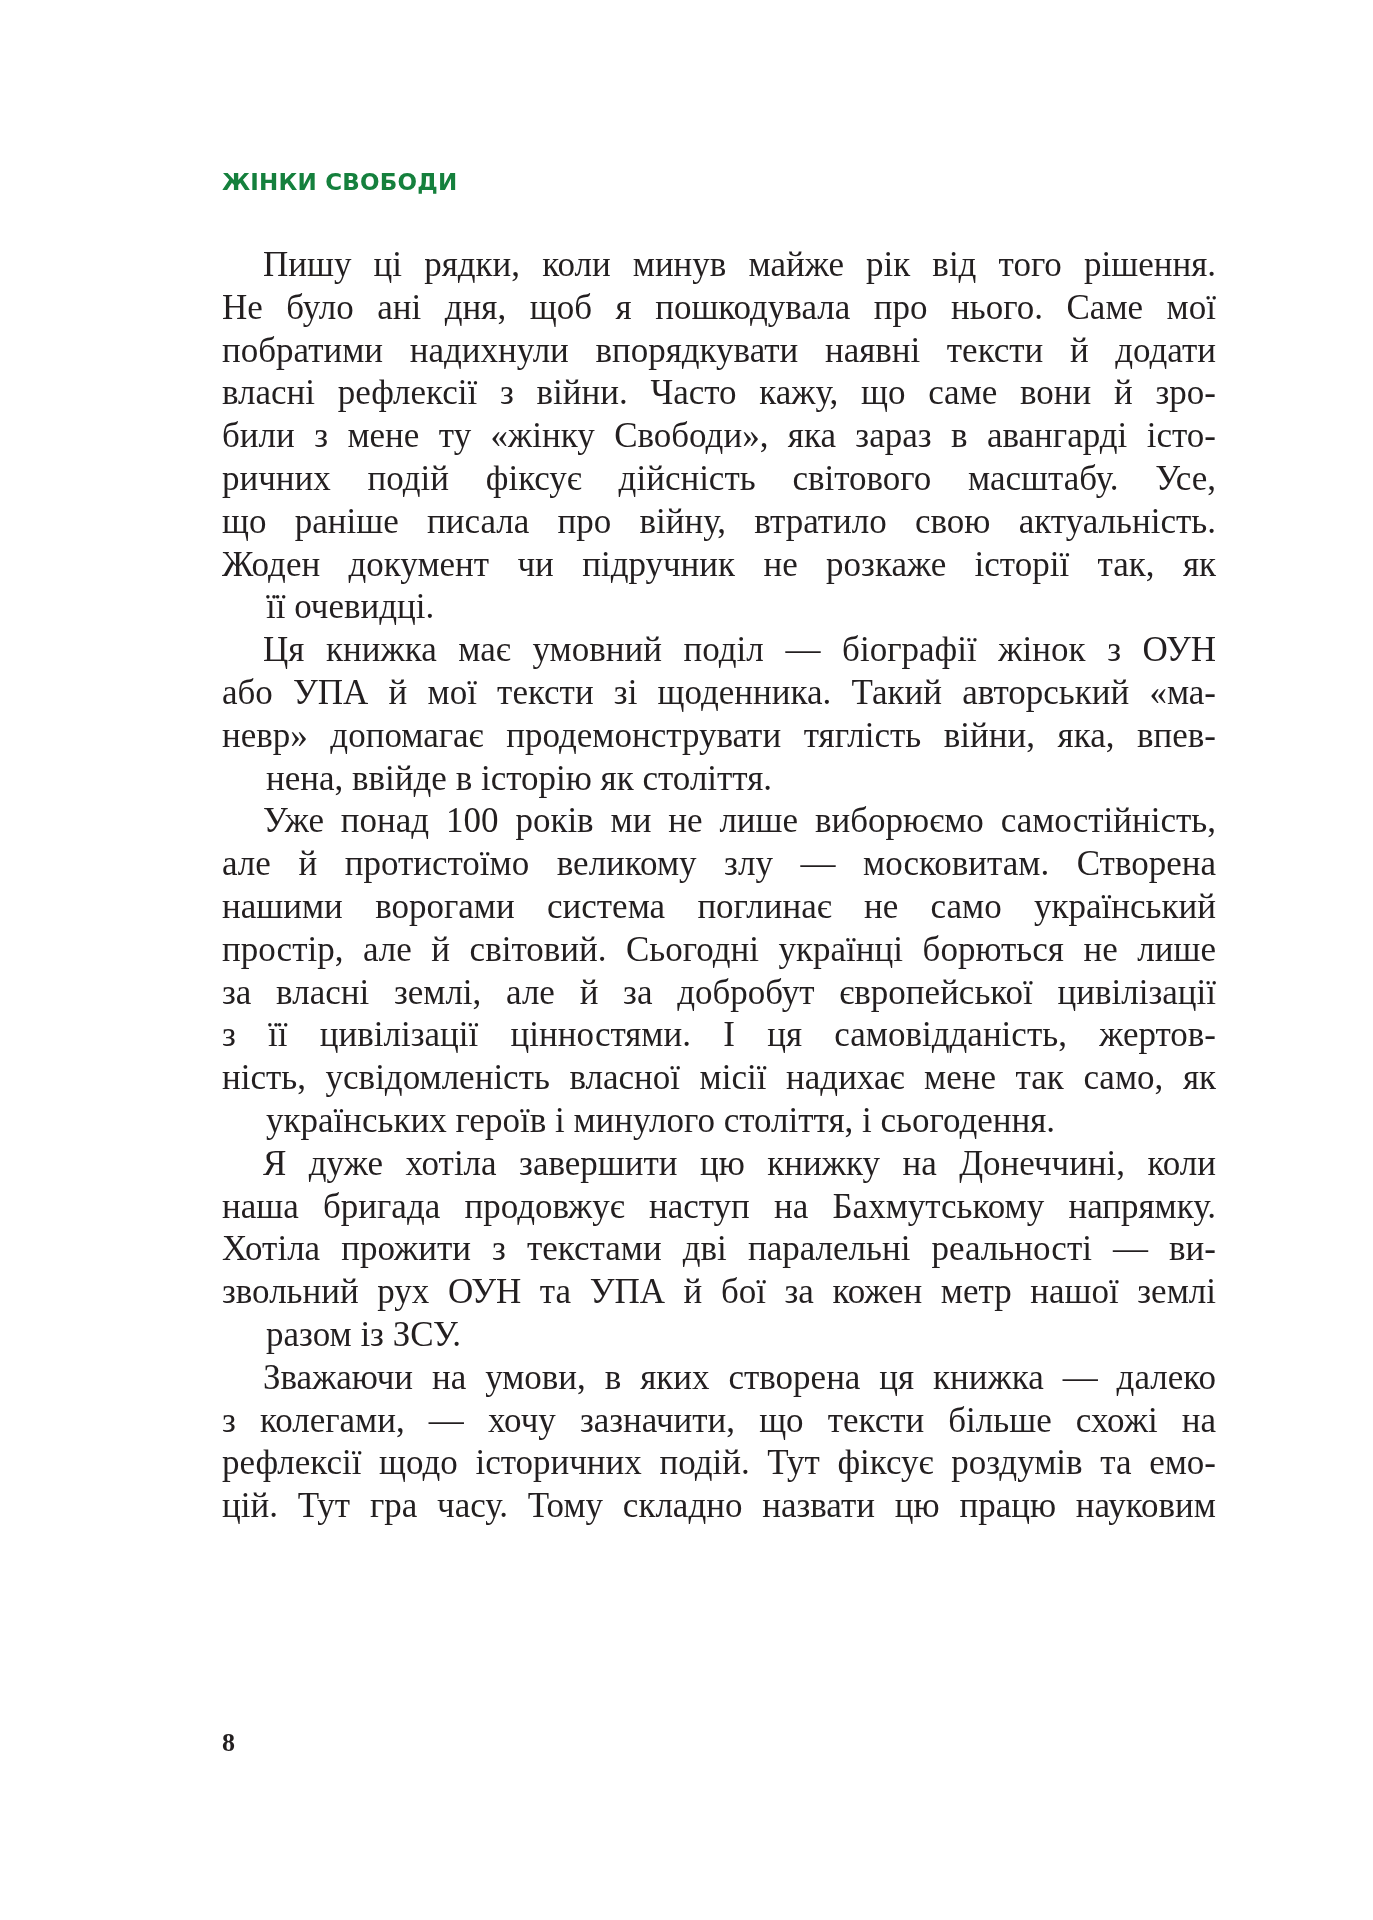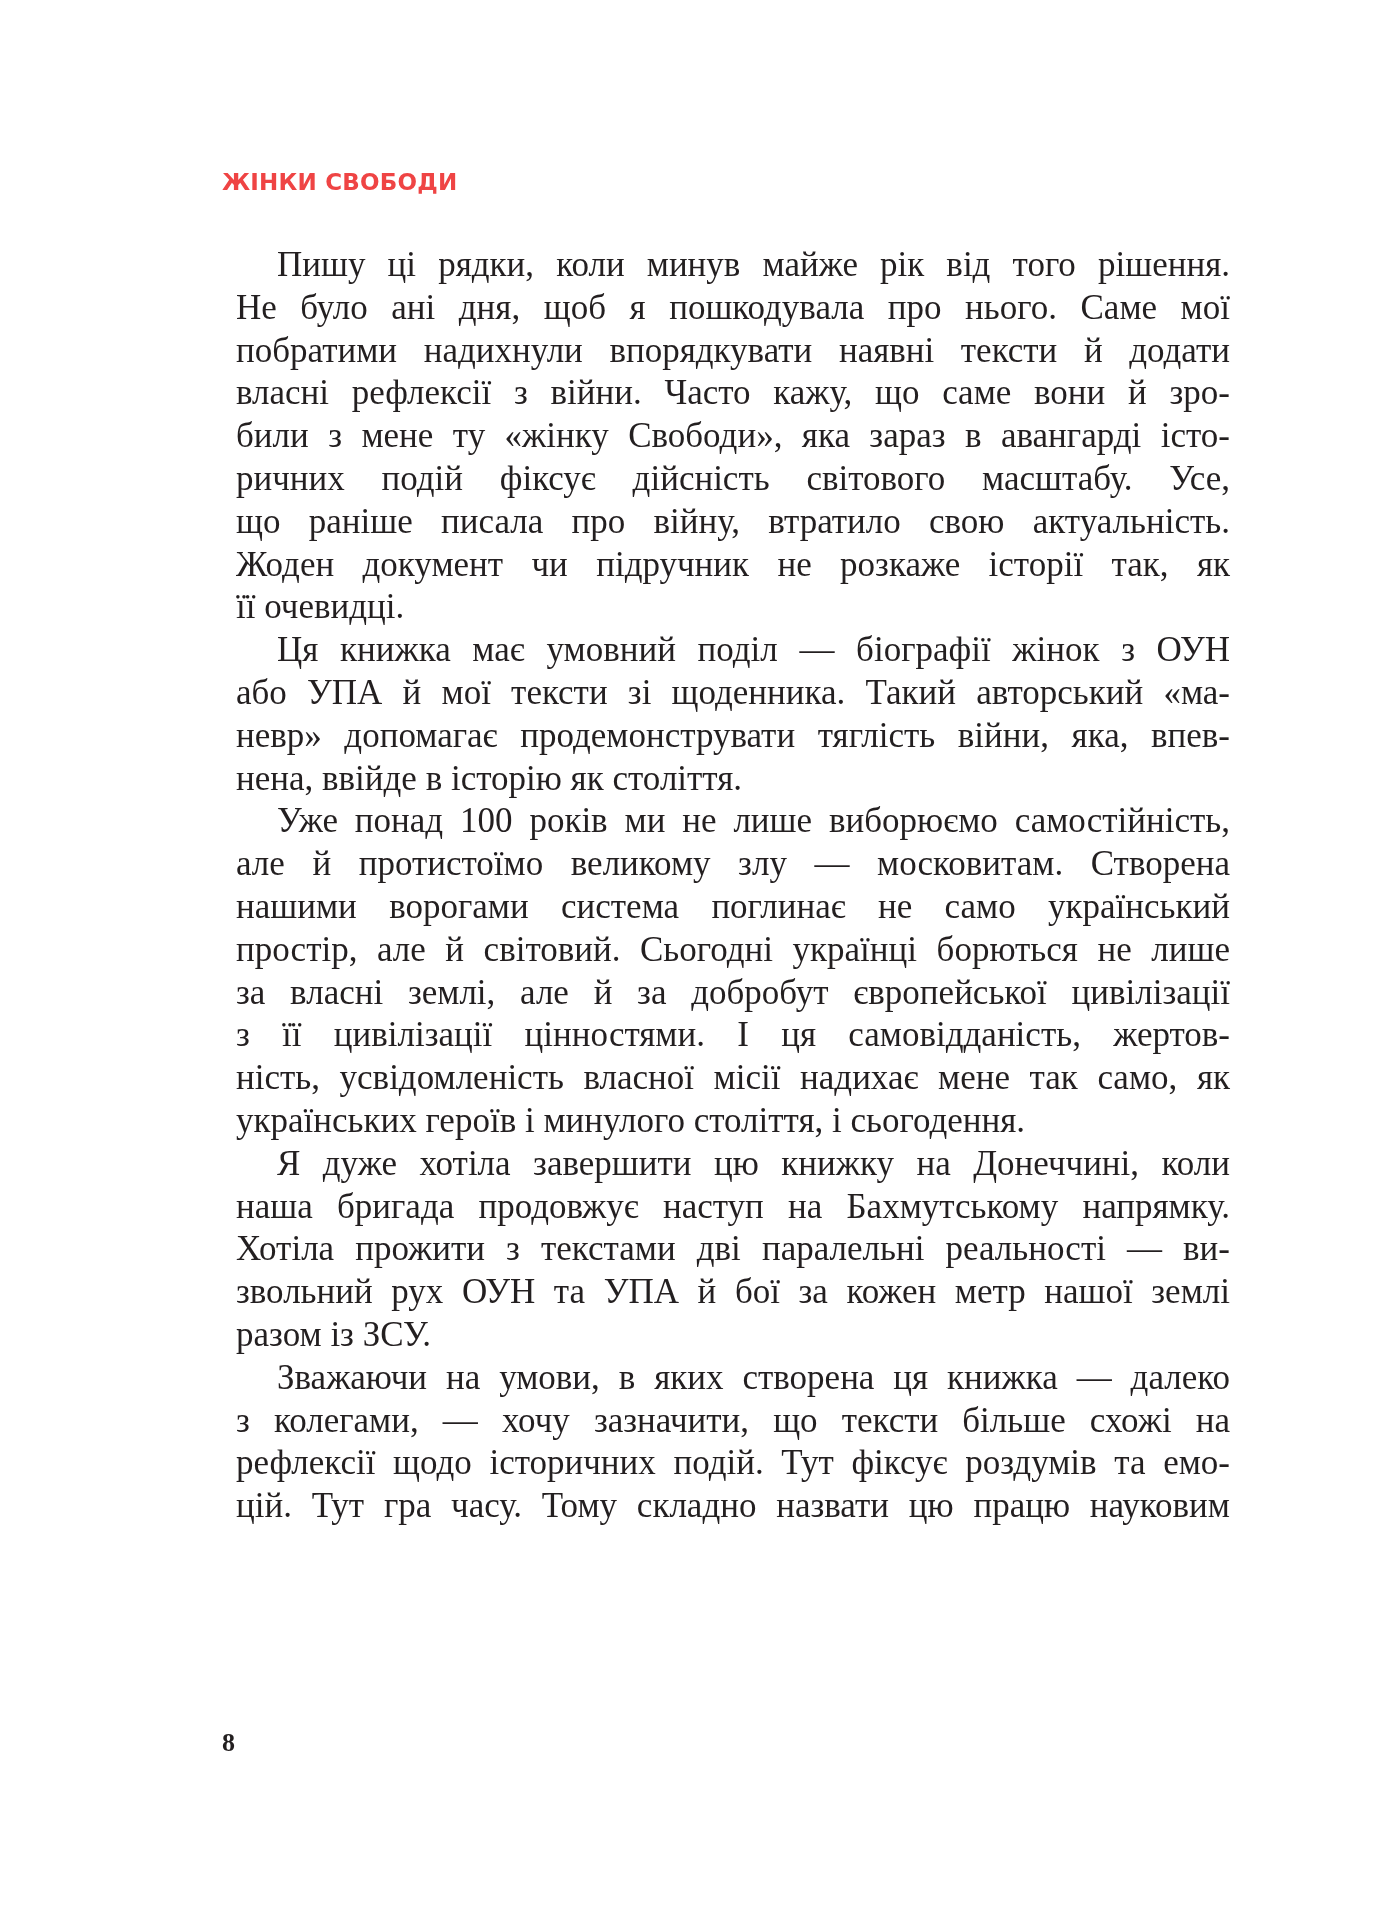--- a/index.html
+++ b/index.html
@@ -24,26 +24,26 @@
     }
     .running-head {
       position: absolute;
       left: 222px;
       top: 168px;
       font-family: "DejaVu Sans", sans-serif;
       font-weight: bold;
       font-size: 23px;
       letter-spacing: 0.2px;
       line-height: 28px;
-      color: #ef4444;
+      color: #15803d;
       white-space: nowrap;
     }
     .body-text {
       position: absolute;
-      left: 236px;
+      left: 222px;
       top: 244px;
       width: 994px;
       font-family: "Liberation Serif", serif;
       font-size: 35px;
       line-height: 42.8px;
       color: #231f20;
     }
     .paragraph {
       margin: 0;
       padding: 0;
@@ -54,20 +54,21 @@
       white-space: nowrap;
       text-align: justify;
       text-align-last: justify;
       overflow: visible;
     }
     .line.indent {
       padding-left: 41px;
     }
     .line.last {
       text-align-last: left;
+      margin-left: 44px;
     }
     .page-number {
       position: absolute;
       left: 222px;
       top: 1728px;
       font-family: "Liberation Serif", serif;
       font-weight: bold;
       font-size: 26px;
       line-height: 30px;
       color: #231f20;

